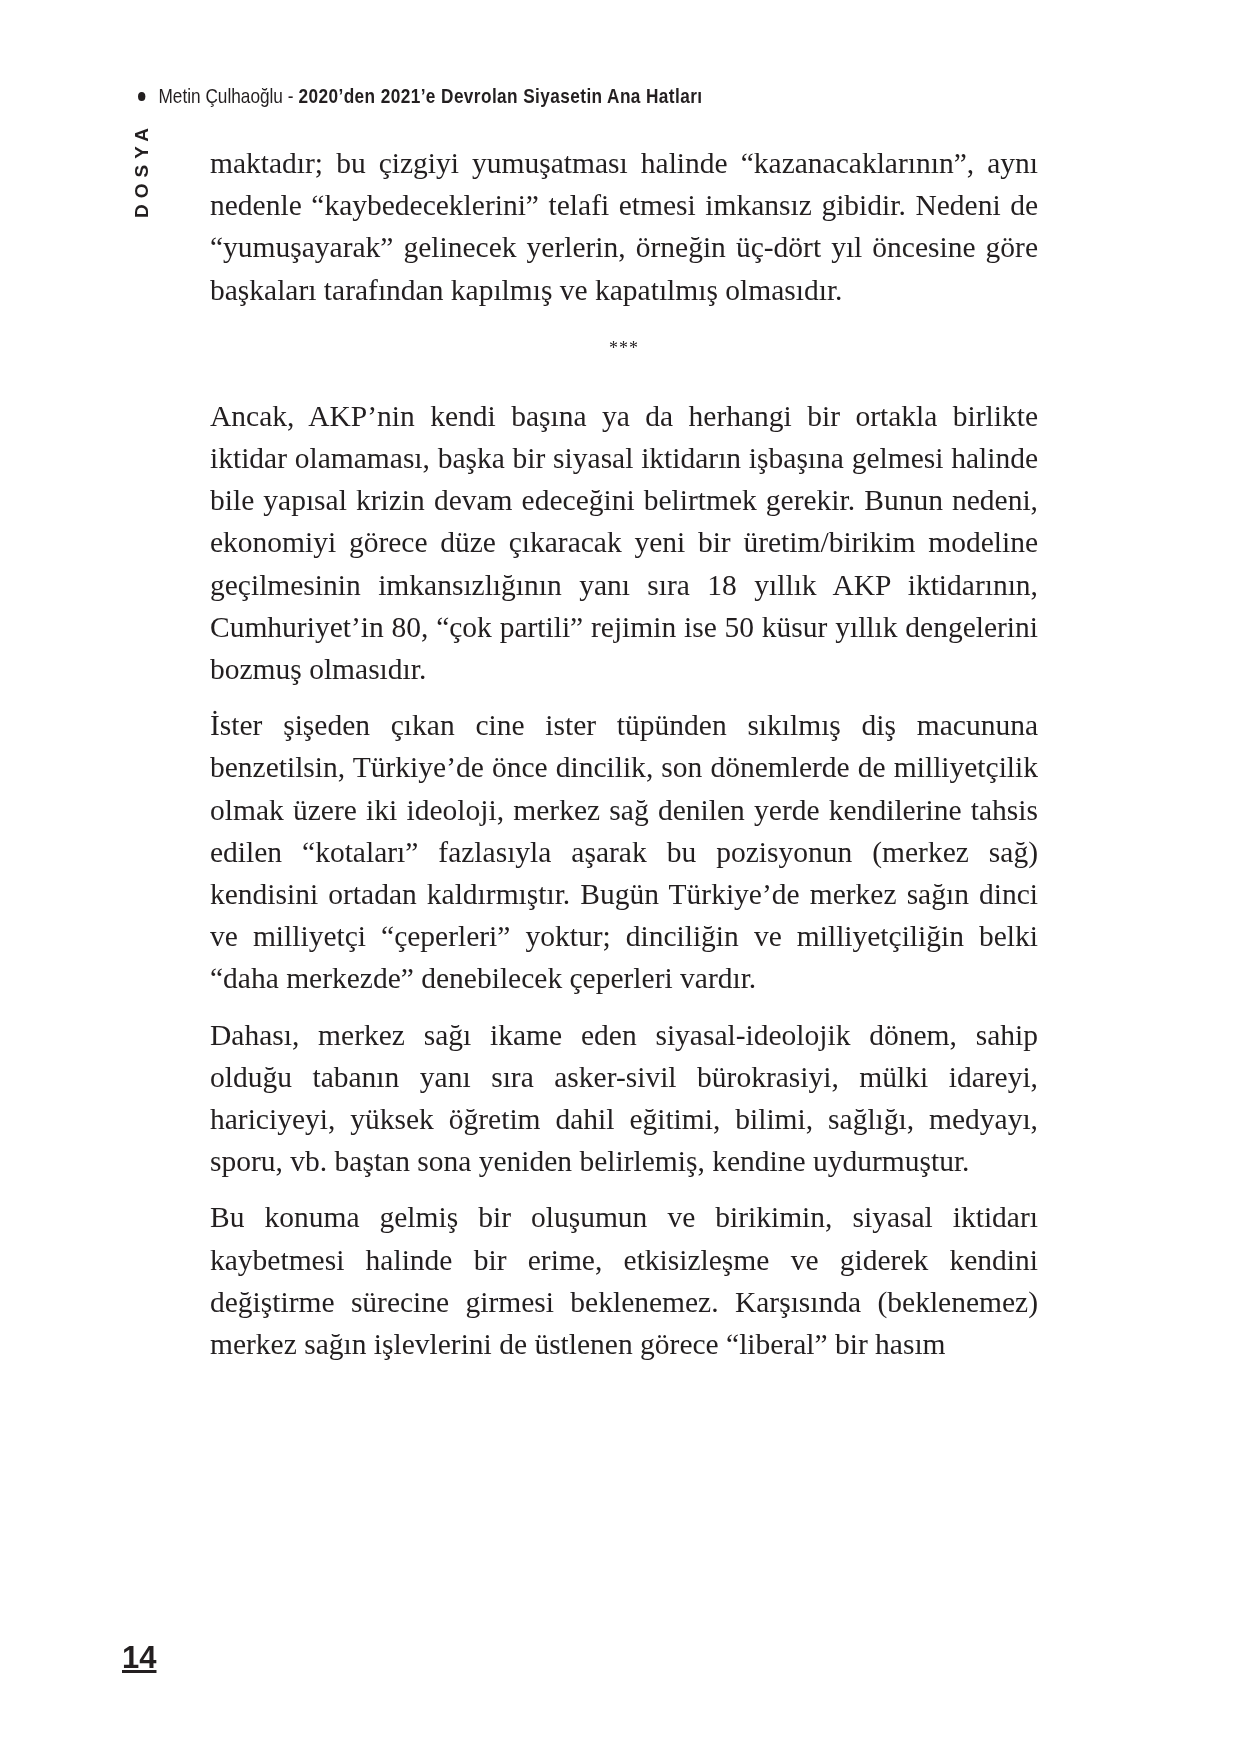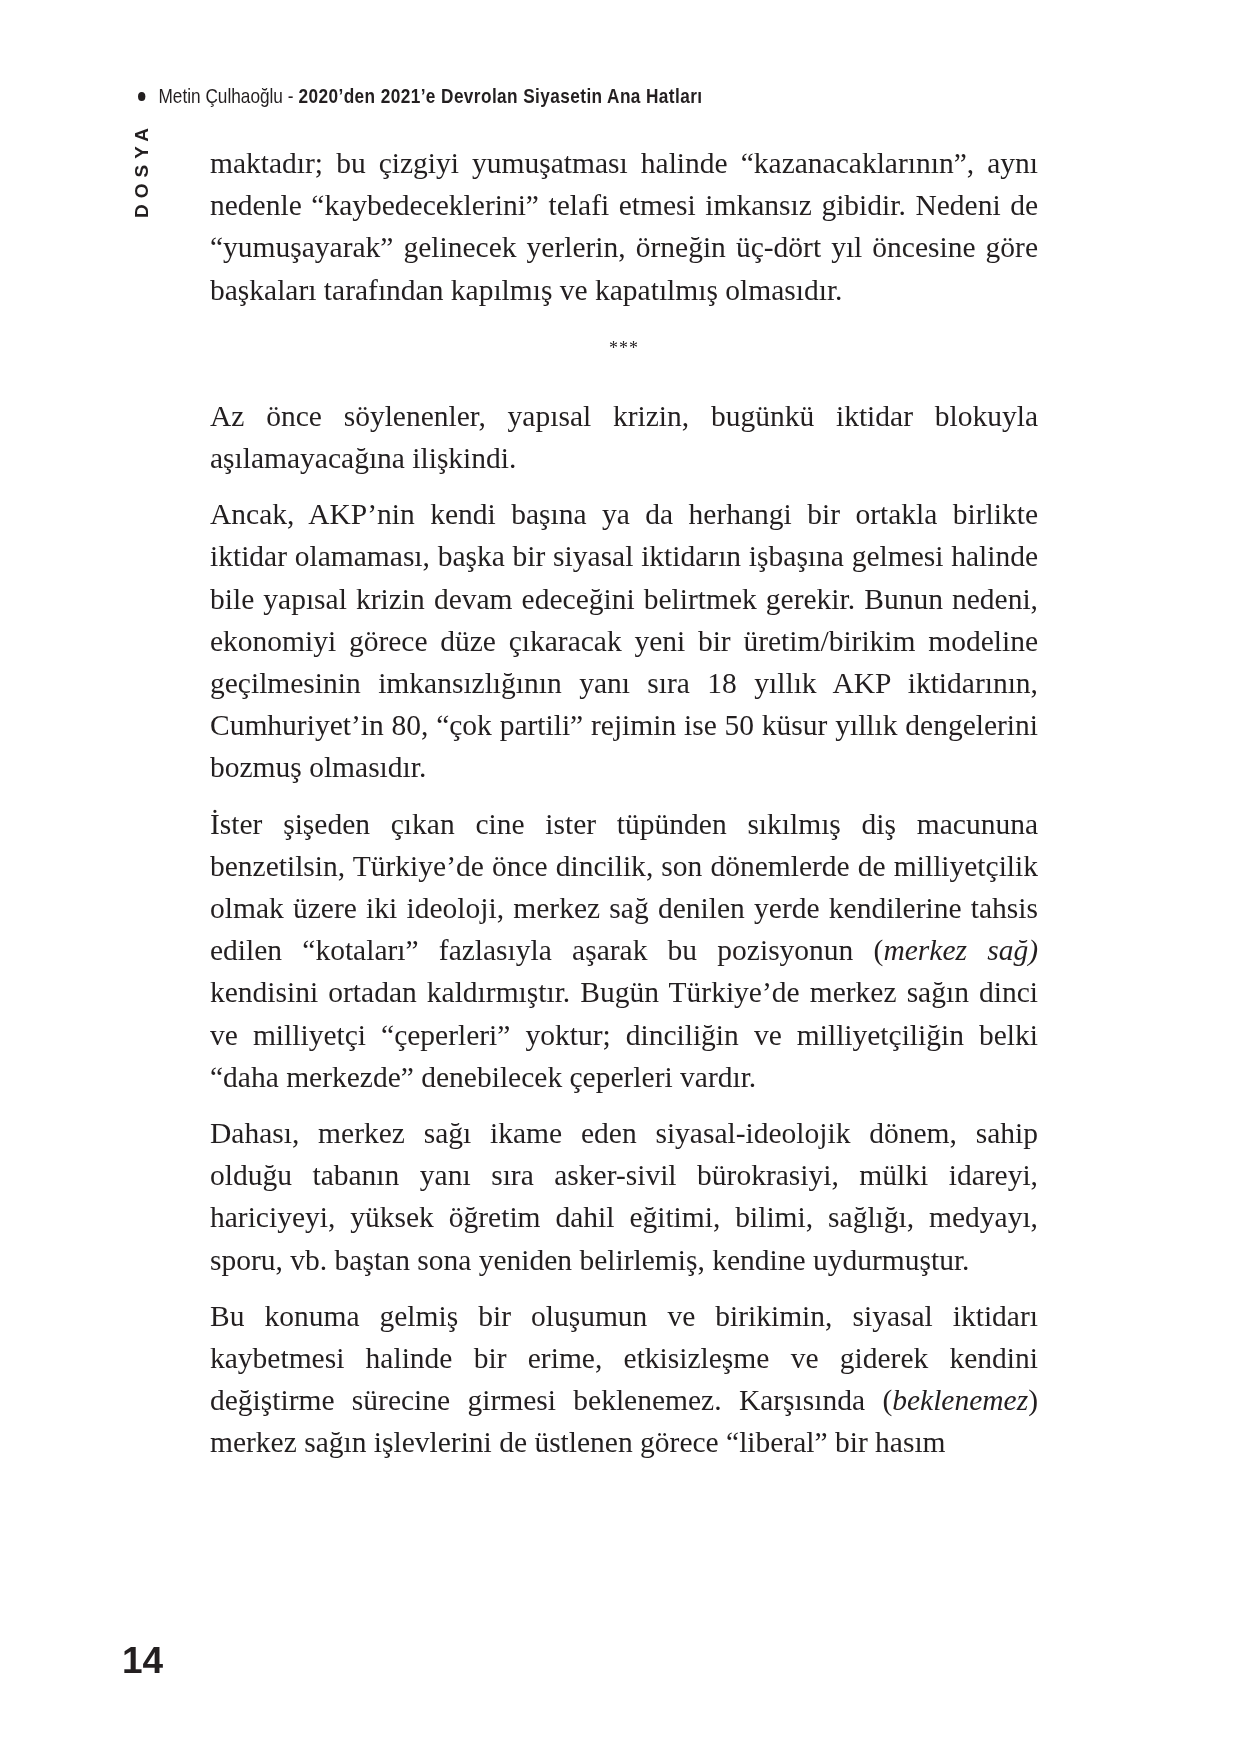--- a/index.html
+++ b/index.html
@@ -28,44 +28,43 @@
 
     .content {
       position: absolute; left: 210px; top: 142px; width: 828px;
       font-family: "Liberation Serif", serif; font-size: 29.5px; line-height: 42.2px;
       text-align: justify; hyphens: manual;
     }
     .content p { margin: 0 0 14px 0; }
     .content p.first { margin-bottom: 16px; }
     .divider { text-align: center; font-size: 18px; line-height: 42px; margin: 4px 0 26px 0; letter-spacing: 1px; }
     .b { font-weight: normal; }
-    .i { font-style: italic; }
+    .i { }
 
     .page-number {
       position: absolute; left: 122px; top: 1640px;
-      font-family: "Liberation Sans", sans-serif; font-weight: bold; font-size: 37px;
+      font-family: "Liberation Sans", sans-serif; font-weight: bold; font-size: 31px; text-decoration: underline;
     }
   </style>
 </head>
 <body>
 
 <div class="running-head">
   <span class="bullet"></span>
   <span class="author">Metin Çulhaoğlu</span>
   <span class="sep">-</span>
   <span class="book-title">2020’den 2021’e Devrolan Siyasetin Ana Hatları</span>
 </div>
 
 <div class="section-tab">
   <span>DOSYA</span>
 </div>
 
 <div class="content">
   <p class="first"><span>maktadır; bu çizgiyi yumuşatması halinde “kazanacaklarının”, aynı nedenle “kaybedeceklerini” telafi etmesi imkansız gibidir. Nedeni de “yumuşayarak” gelinecek yerlerin, örneğin üç-dört yıl öncesine göre başkaları tarafından kapılmış ve kapatılmış ol­ması­dır.</span></p>
   <div class="divider">***</div>
-  <p><span>Az önce söylenenler, yapısal krizin, bugünkü iktidar blokuyla aşılamayacağına ilişkindi.</span></p>
   <p><span>Ancak, AKP’nin kendi başına ya da herhangi bir ortakla birlik­te iktidar olamaması, başka bir siyasal iktidarın işbaşına gelmesi halinde bile yapısal krizin devam edeceğini belirtmek gerekir. Bunun nedeni, ekonomiyi görece düze çıkaracak yeni bir üre­tim/birikim modeline geçilmesinin imkansızlığının yanı sıra 18 yıllık AKP iktidarının, Cumhuriyet’in 80, “çok partili” rejimin ise 50 küsur yıllık dengelerini bozmuş olmasıdır.</span></p>
   <p><span>İster şişeden çıkan cine ister tüpünden sıkılmış diş macununa benzetilsin, Türkiye’de önce </span><span class="b">dincilik</span><span>, son dönemlerde de </span><span class="b">milli­yetçilik</span><span> olmak üzere iki ideoloji, merkez sağ denilen yerde ken­dilerine tahsis edilen “kotaları” fazlasıyla aşarak bu pozisyonun (</span><span class="i">merkez sağ)</span><span> kendisini ortadan kaldırmıştır. Bugün Türkiye’de merkez sağın dinci ve milliyetçi “çeperleri” yoktur; dinciliğin ve milliyetçiliğin belki “daha merkezde” denebilecek çeperleri vardır.</span></p>
   <p><span>Dahası, merkez sağı ikame eden siyasal-ideolojik dönem, sahip olduğu tabanın yanı sıra asker-sivil bürokrasiyi, mülki idareyi, hariciyeyi, yüksek öğretim dahil eğitimi, bilimi, sağlığı, med­yayı, sporu, vb. baştan sona yeniden belirlemiş, kendine uydur­muştur.</span></p>
   <p><span>Bu konuma gelmiş bir oluşumun ve birikimin, siyasal iktidarı kaybetmesi halinde bir erime, etkisizleşme ve giderek kendini değiştirme sürecine girmesi beklenemez. Karşısında (</span><span class="i">beklenemez</span><span>) merkez sağın işlevlerini de üstlenen görece “liberal” bir hasım</span></p>
 </div>
 
 <div class="page-number">14</div>
 
 </body></html>

